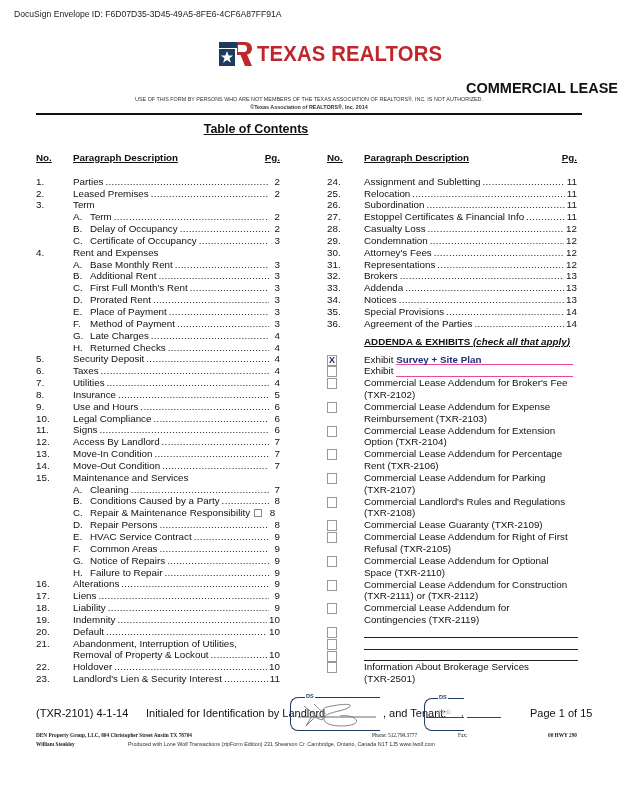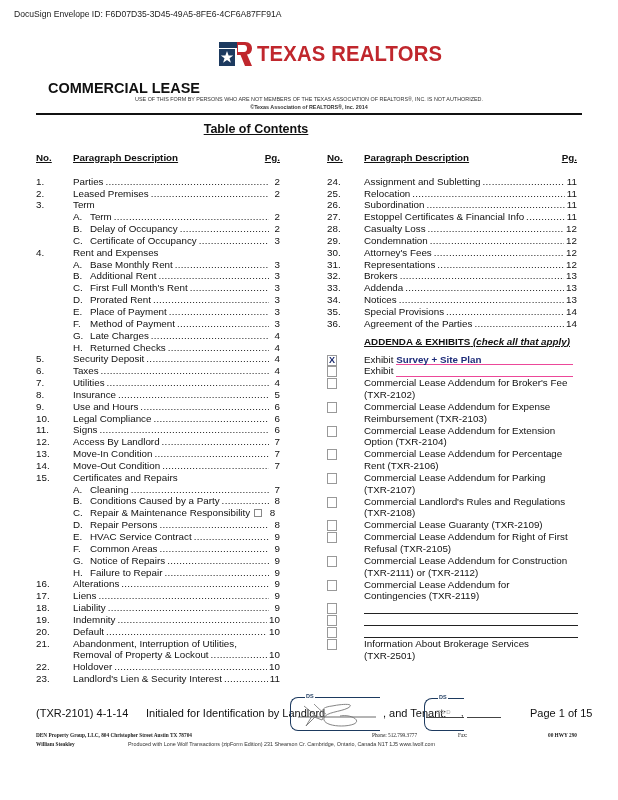--- a/index.html
+++ b/index.html
@@ -5,21 +5,21 @@
   * { box-sizing: border-box; margin: 0; padding: 0; }
   html, body { width: 618px; height: 800px; background: #ffffff; overflow: hidden; }
   body { position: relative; font-family: "Liberation Sans", sans-serif; color: #111; }
 
   .envelope { position: absolute; left: 14px; top: 9px; font-size: 8.6px; color: #222; }
 
   .logo { position: absolute; left: 219px; top: 41px; height: 26px; display: flex; align-items: center; }
   .logo svg { display: block; }
   .logo-text { font-family: "Liberation Sans", sans-serif; font-weight: bold; font-size: 22px; color: #c0272d; letter-spacing: 0.2px; margin-left: 4px; transform: scaleX(0.92); transform-origin: left center; line-height: 26px; }
 
-  .title { position: absolute; left: 0; width: 618px; top: 80px; text-align: left; font-weight: bold; font-size: 14.5px; padding-left: 48px; }
+  .title { position: absolute; left: 0; width: 618px; top: 80px; text-align: right; font-weight: bold; font-size: 14.5px; padding-left: 48px; }
   .disclaimer { position: absolute; left: 0; width: 618px; top: 96px; text-align: center; font-size: 5.4px; color: #333; }
   .copyright { position: absolute; left: 0; width: 618px; top: 104px; text-align: center; font-size: 5.4px; font-weight: bold; color: #333; }
   .rule { position: absolute; left: 36px; width: 546px; top: 113px; height: 1.5px; background: #111; }
 
   .toc-title { position: absolute; left: 0; width: 512px; top: 122px; text-align: center; font-weight: bold; font-size: 12.5px; text-decoration: underline; }
 
   .col { position: absolute; font-size: 9.8px; line-height: 11.85px; }
   .col-left { left: 36px; top: 152px; width: 244px; }
   .col-right { left: 327px; top: 152px; width: 250px; }
 
@@ -247,21 +247,21 @@
         <span class="pg">7</span>
       </div>
       <div class="row">
         <span class="no">14.</span>
         <span class="text">Move-Out Condition</span>
         <span class="dots"></span>
         <span class="pg">7</span>
       </div>
       <div class="row nodots">
         <span class="no">15.</span>
-        <span class="text">Certificates and Repairs</span>
+        <span class="text">Maintenance and Services</span>
         <span class="dots"></span>
         <span class="pg"></span>
       </div>
       <div class="row">
         <span class="no"></span>
         <span class="sub">A.</span>
         <span class="text">Cleaning</span>
         <span class="dots"></span>
         <span class="pg">7</span>
       </div>
@@ -542,20 +542,29 @@
         <div class="atext">
           <div>Commercial Lease Addendum for Right of First</div>
           <div>Refusal (TXR-2105)</div>
         </div>
       </div>
       <div class="arow">
         <div class="cb">
           <span class="box"></span>
         </div>
         <div class="atext">
+          <div>Commercial Lease Addendum for Optional</div>
+          <div>Space (TXR-2110)</div>
+        </div>
+      </div>
+      <div class="arow">
+        <div class="cb">
+          <span class="box"></span>
+        </div>
+        <div class="atext">
           <div>Commercial Lease Addendum for Construction</div>
           <div>(TXR-2111) or (TXR-2112)</div>
         </div>
       </div>
       <div class="arow">
         <div class="cb">
           <span class="box"></span>
         </div>
         <div class="atext">
           <div>Commercial Lease Addendum for</div>

